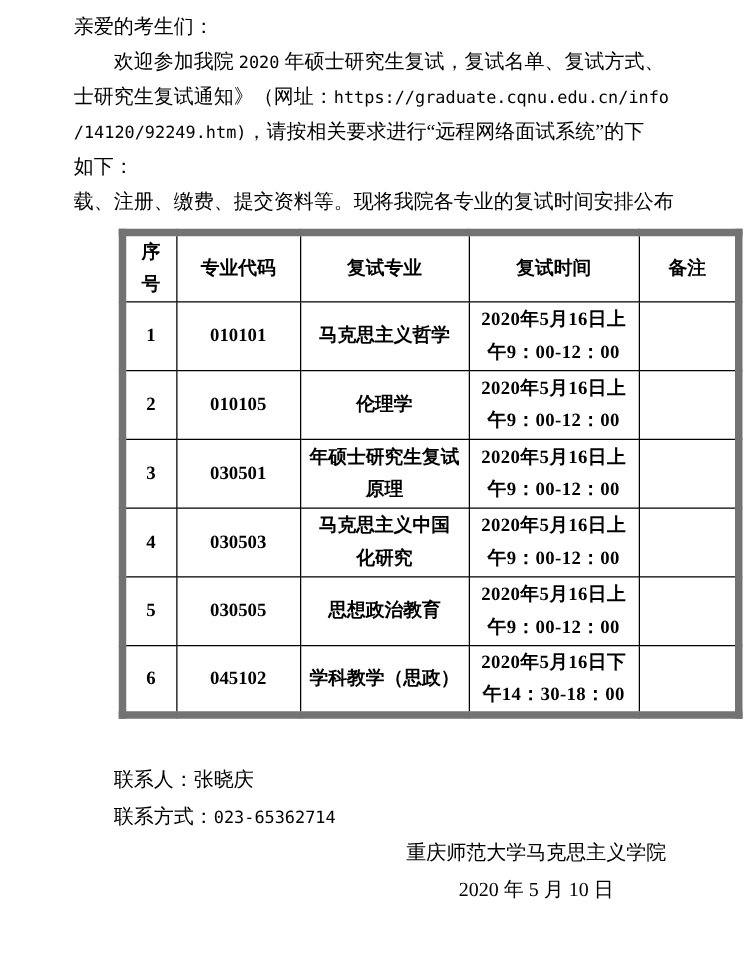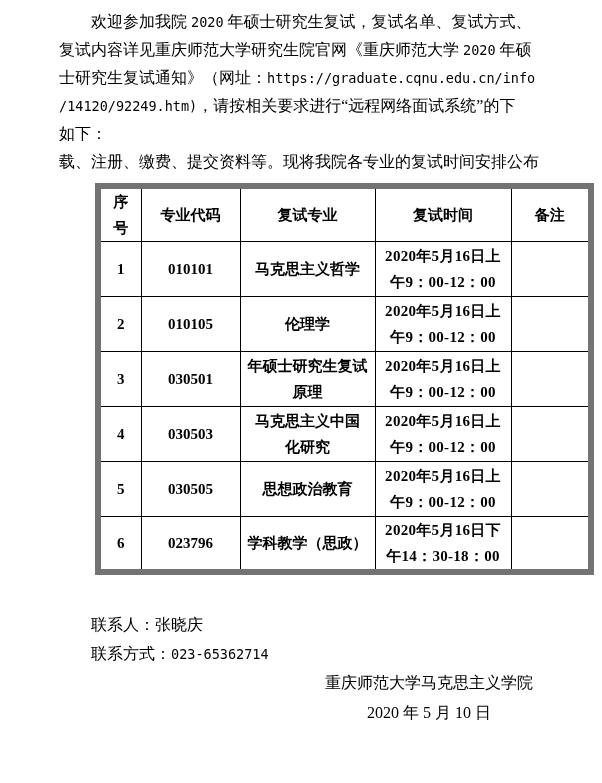--- a/index.html
+++ b/index.html
@@ -83,24 +83,24 @@
     white-space: nowrap;
   }
 </style>
 </head>
 <body>
 
 <div class="doc">
 
   <div class="intro">
     <div class="line">
-      <span>　　欢迎参加我院 </span><span class="ascii">2020</span><span> 年硕士研究生复试，复试名单、复试方式、</span>
+      <span>亲爱的考生们：</span>
     </div>
     <div class="line">
-      <span>复试内容详见重庆师范大学研究生院官网《重庆师范大学 </span><span class="ascii">2020</span><span> 年硕</span>
+      <span>　　欢迎参加我院 </span><span class="ascii">2020</span><span> 年硕士研究生复试，复试名单、复试方式、</span>
     </div>
     <div class="line">
       <span>士研究生复试通知》（网址：</span><span class="ascii">https://graduate.cqnu.edu.cn/info</span>
     </div>
     <div class="line">
       <span class="ascii">/14120/92249.htm)</span><span>，请按相关要求进行“远程网络面试系统”的下</span>
     </div>
     <div class="line">
       <span>如下：</span>
     </div>
@@ -164,21 +164,21 @@
       <tr>
         <td>5</td>
         <td>030505</td>
         <td>思想政治教育</td>
         <td class="time">2020年5月16日上
 午9：00-12：00</td>
         <td></td>
       </tr>
       <tr>
         <td>6</td>
-        <td>023796</td>
+        <td>045102</td>
         <td>学科教学（思政）</td>
         <td class="time">2020年5月16日下
 午14：30-18：00</td>
         <td></td>
       </tr>
     </tbody>
   </table>
 
   <div class="contact">
     <div class="cline">

